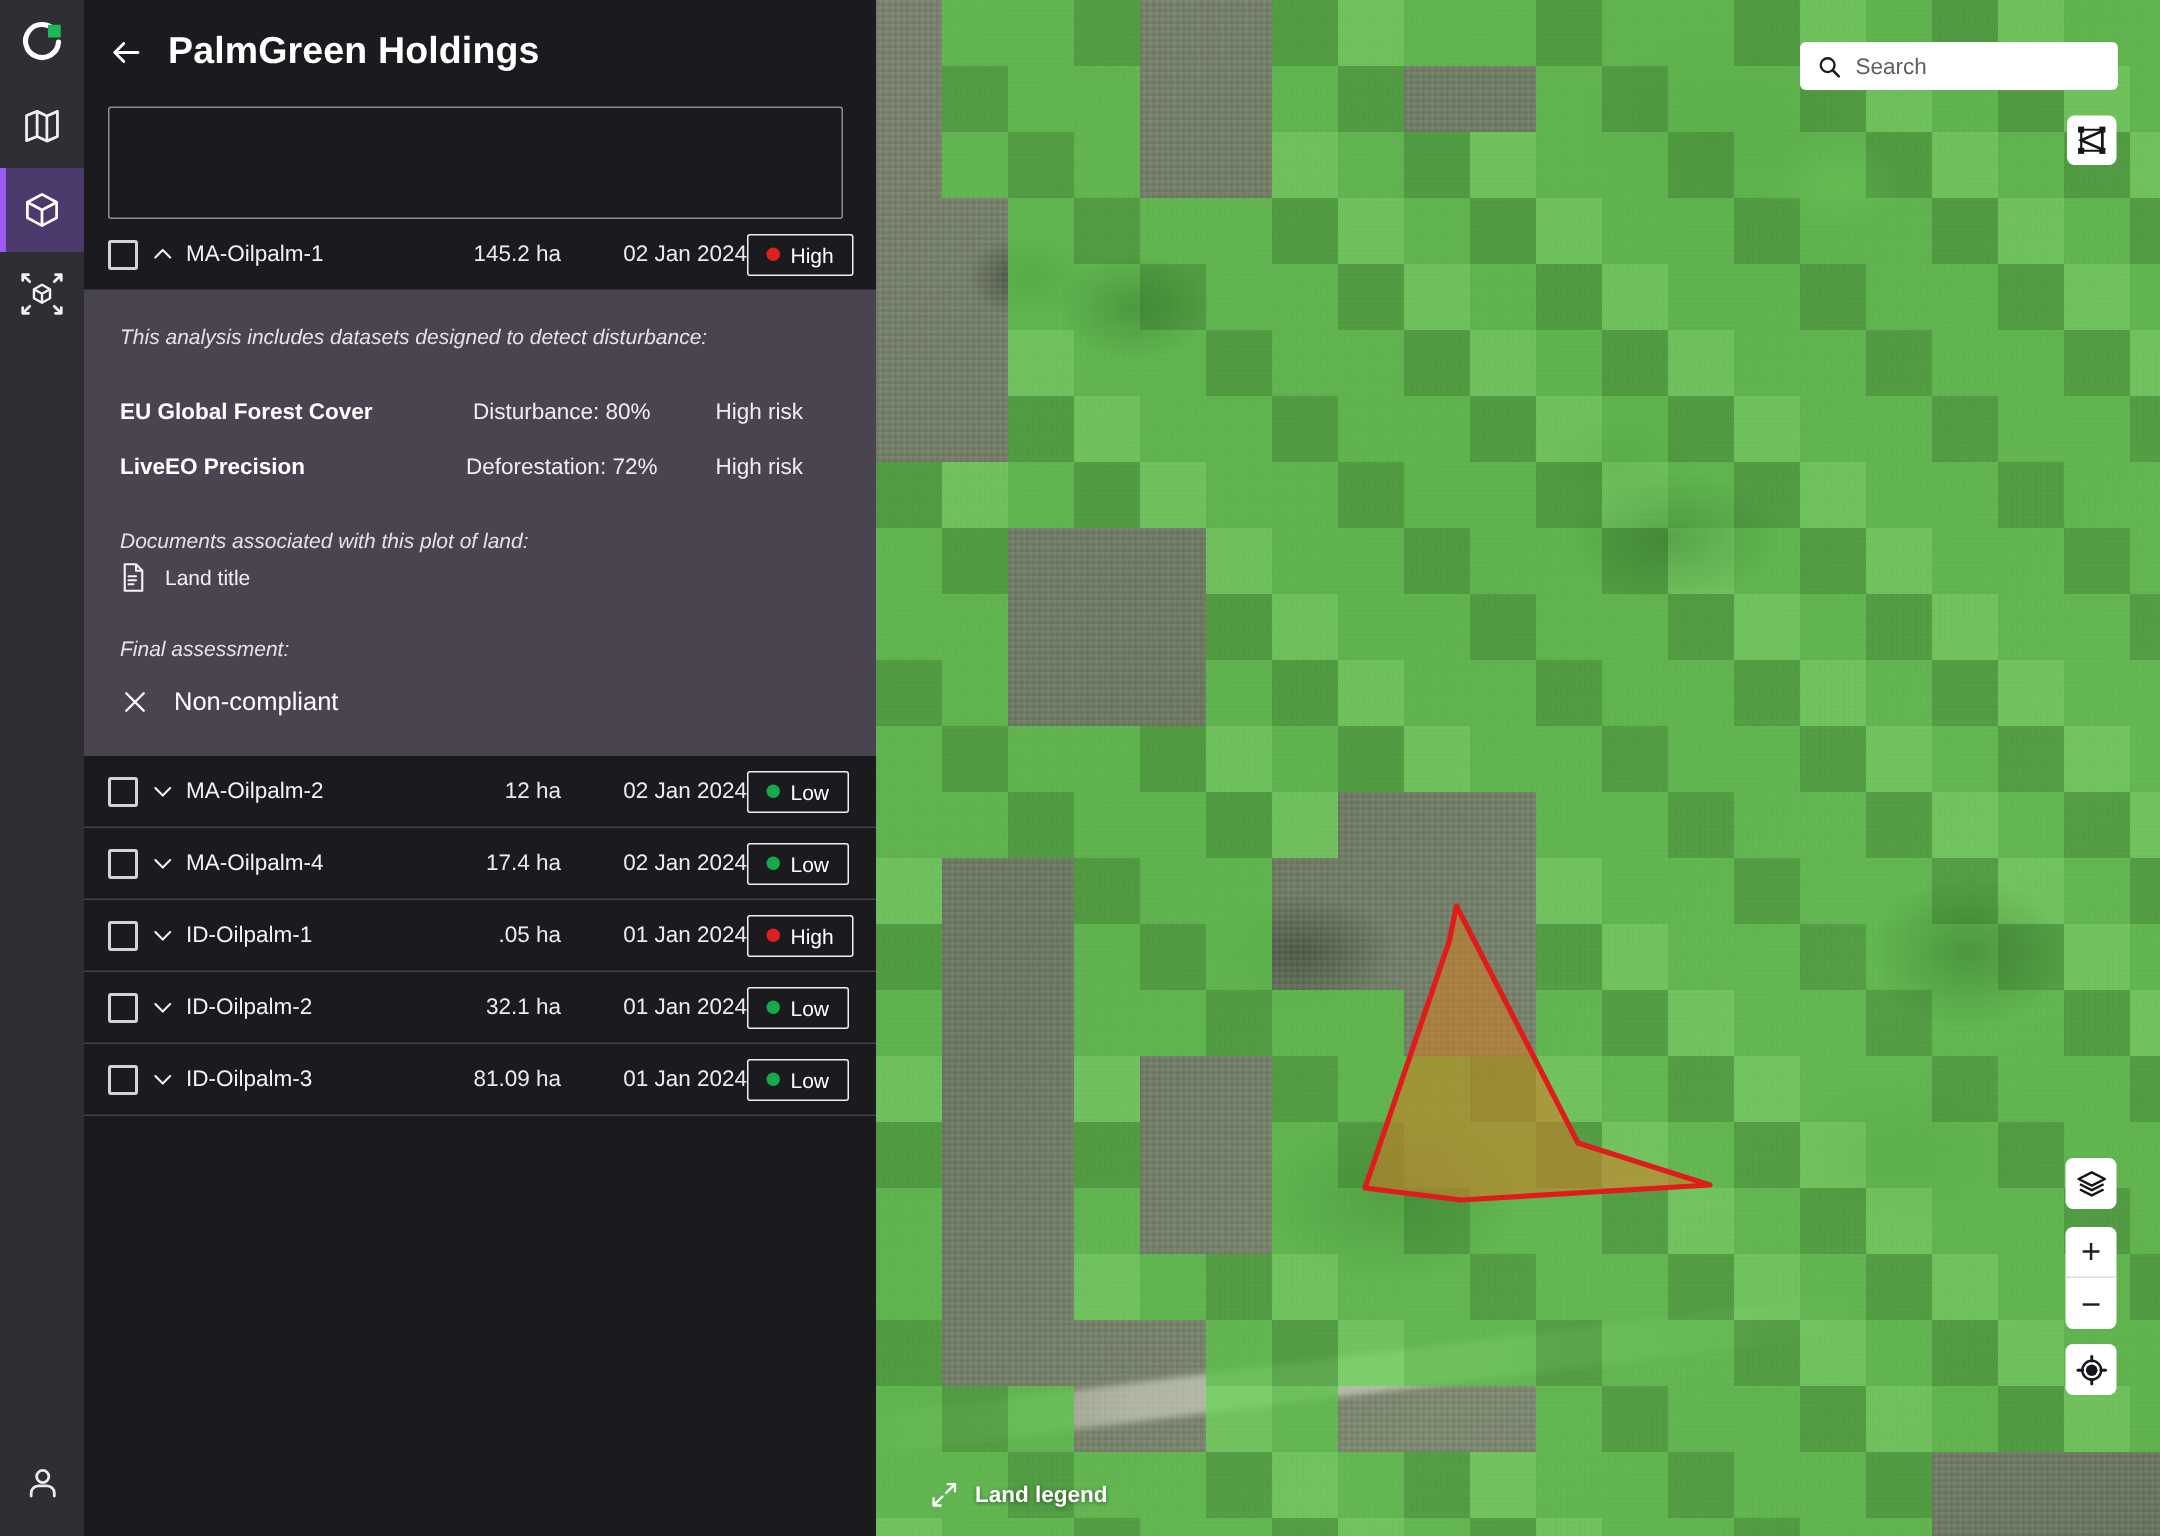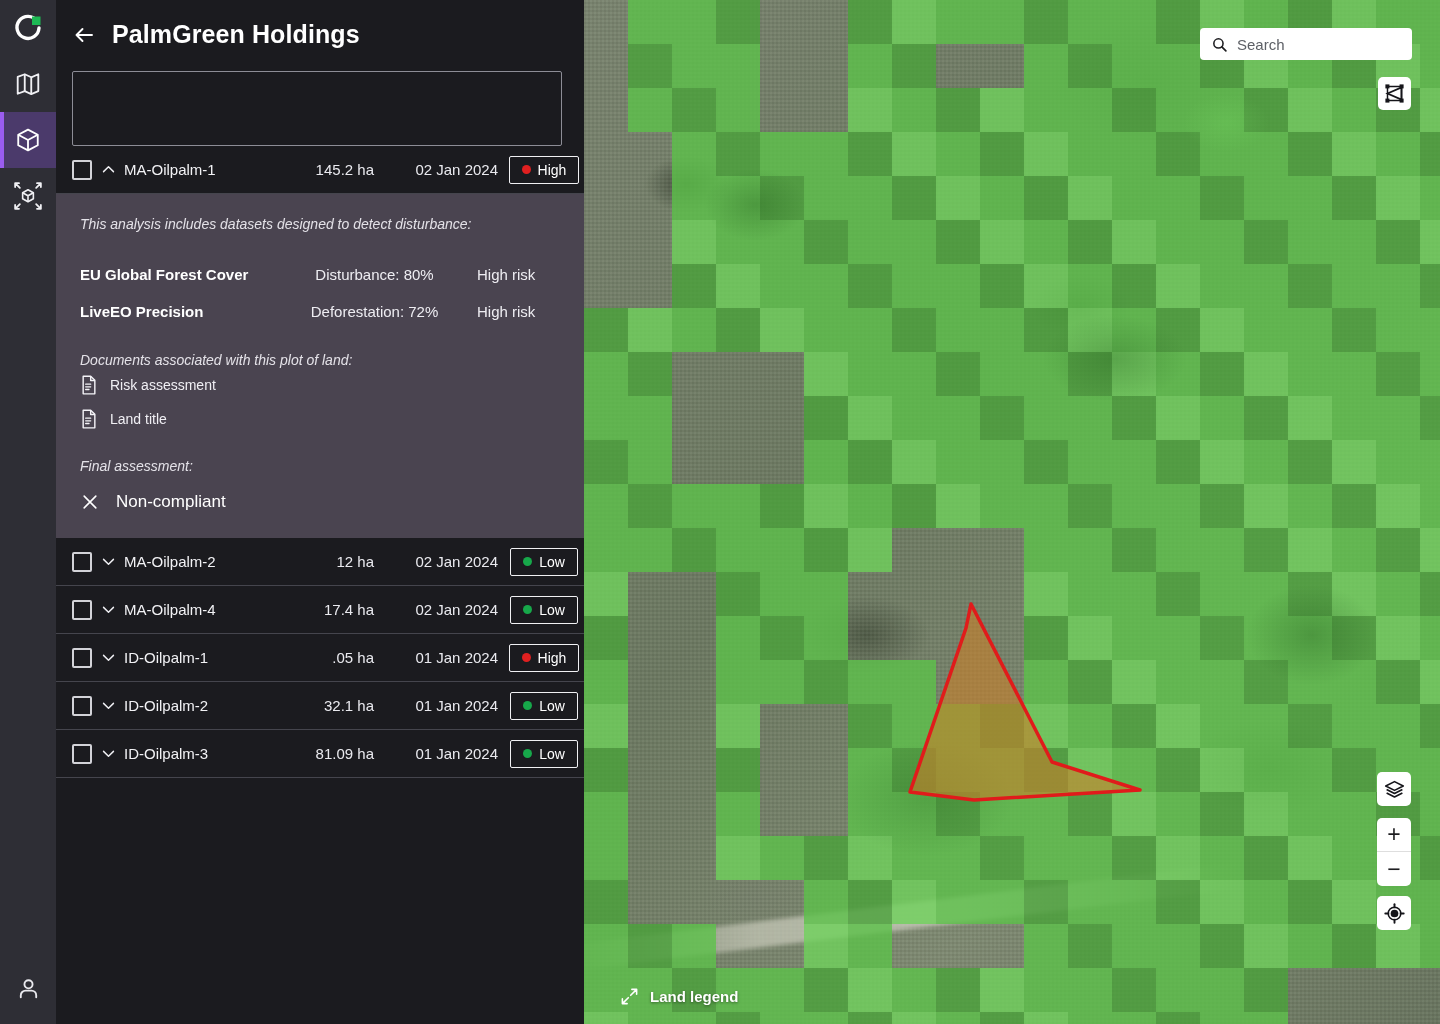--- a/index.html
+++ b/index.html
@@ -160,21 +160,21 @@
   }
   .th { color: #fff; font-size: 15px; font-weight: bold; }
   .cbx {
     width: 20px; height: 20px; border: 2px solid #d3d3d8;
     border-radius: 2px; flex: 0 0 auto;
   }
   .col-chev { width: 32px; display: flex; align-items: center; justify-content: center; flex: 0 0 auto; }
   .col-name { width: 148px; flex: 0 0 auto; }
   .col-area { width: 102px; flex: 0 0 auto; text-align: right; }
   .col-date { width: 124px; flex: 0 0 auto; text-align: right; }
-  .col-risk { width: 92px; flex: 0 0 auto; display: flex; justify-content: center; }
+  .col-risk { width: 92px; flex: 0 0 auto; display: flex; justify-content: flex-start; }
   .thead .col-name { width: 180px; padding-left: 38px; }
   .thead .col-area { text-align: left; width: 102px; }
   .thead .col-date { text-align: left; width: 124px; }
   .thead .col-risk { justify-content: flex-start; }
 
   .trow {
     display: flex; align-items: center;
     height: 48px; padding-left: 16px;
     border-bottom: 1px solid #45454d;
     background: #1b1b1f;
@@ -778,28 +778,20 @@
               <span class="ds-risk">High risk</span>
             </div>
           </div>
           <div class="d-docs-label">Documents associated with this plot of land:</div>
           <div class="d-doc">
             <svg width="18" height="20" viewBox="0 0 20 24">
               <path d="M3 1.4 H12 L17 6.4 V22.6 H3 Z" fill="none" stroke="#f4f3f7" stroke-width="1.7" stroke-linejoin="round"></path>
               <path d="M12 1.4 V6.6 H17" fill="none" stroke="#f4f3f7" stroke-width="1.7" stroke-linejoin="round"></path>
               <path d="M6 11 H12 M6 14.2 H12 M6 17.4 H10" stroke="#f4f3f7" stroke-width="1.6" stroke-linecap="round"></path>
             </svg>
-            <span>Risk assessment</span>
-          </div>
-          <div class="d-doc">
-            <svg width="18" height="20" viewBox="0 0 20 24">
-              <path d="M3 1.4 H12 L17 6.4 V22.6 H3 Z" fill="none" stroke="#f4f3f7" stroke-width="1.7" stroke-linejoin="round"></path>
-              <path d="M12 1.4 V6.6 H17" fill="none" stroke="#f4f3f7" stroke-width="1.7" stroke-linejoin="round"></path>
-              <path d="M6 11 H12 M6 14.2 H12 M6 17.4 H10" stroke="#f4f3f7" stroke-width="1.6" stroke-linecap="round"></path>
-            </svg>
             <span>Land title</span>
           </div>
           <div class="d-final">Final assessment:</div>
           <div class="d-verdict">
             <svg width="20" height="20" viewBox="0 0 24 24">
               <path d="M5 5 L19 19 M19 5 L5 19" fill="none" stroke="#ffffff" stroke-width="1.9" stroke-linecap="round"></path>
             </svg>
             <span>Non-compliant</span>
           </div>
         </div>

